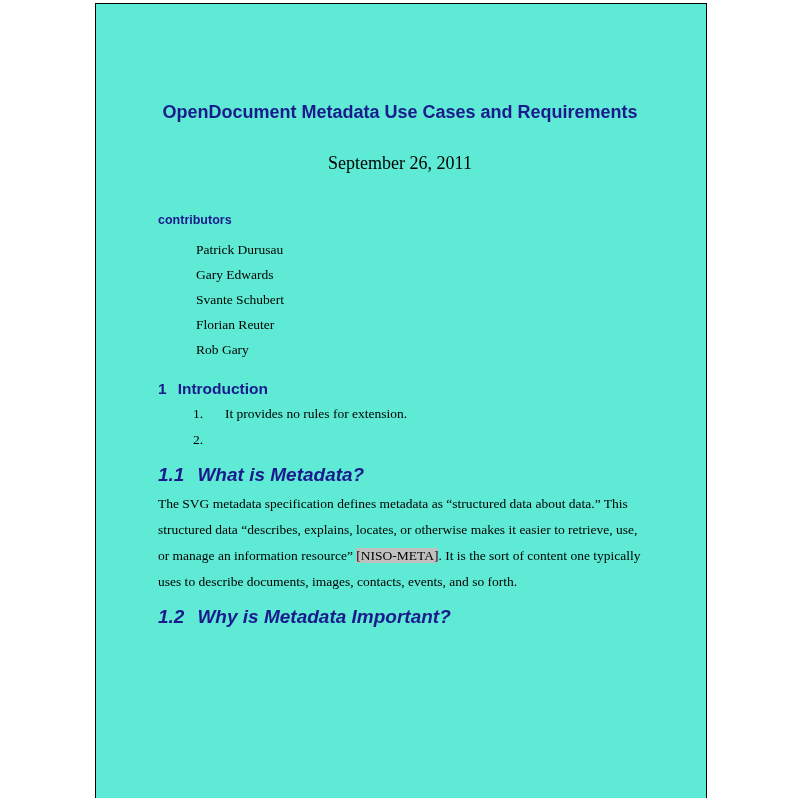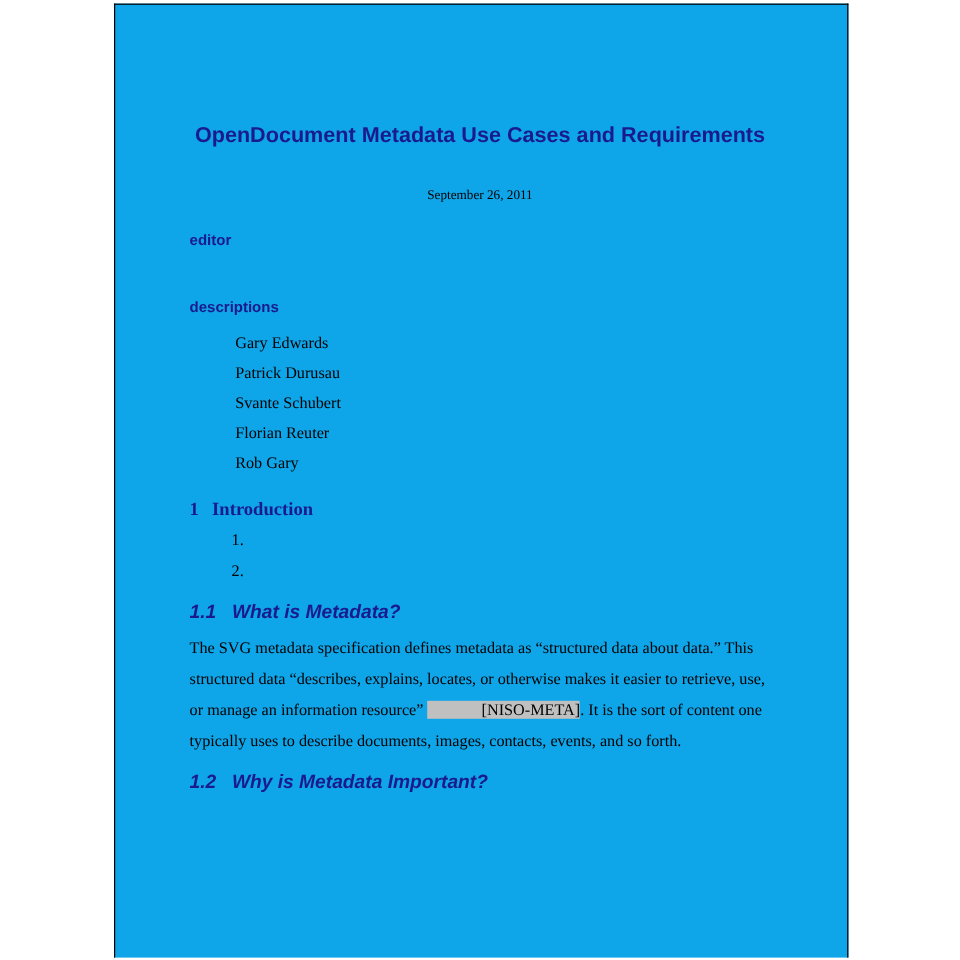--- a/index.html
+++ b/index.html
@@ -11,71 +11,71 @@
   *{margin:0;padding:0;box-sizing:border-box;}
   html,body{width:800px;height:800px;background:#ffffff;overflow:hidden;}
   body{font-family:"Liberation Serif", serif;color:var(--body-color);}
 
   .page-frame{
     position:absolute;
     left:95px; top:3px;
     width:612px; height:795px;
     border:1px solid var(--border-color);
     border-bottom:none;
-    background:#0ea5e9;
+    background:#5eead4;
   }
   .content{
     margin-left:62px;
     width:484px;
   }
   .doc-title{
     margin-top:97px;
     text-align:center;
     font-family:"Liberation Sans", sans-serif;
     font-weight:bold;
     font-size:18px;
     line-height:22px;
     color:var(--heading-color);
   }
   .doc-date{
     margin-top:32px;
     text-align:center;
-    font-size:11px;
+    font-size:18px;
     line-height:17px;
   }
   .role-label{
     font-family:"Liberation Sans", sans-serif;
     font-weight:bold;
     font-size:12.5px;
     line-height:15px;
     color:var(--heading-color);
   }
   .editor-label{margin-top:21px;}
   .contributors-label{margin-top:41px;}
   .contributor-list{margin-top:9px;}
   .contributor{
     padding-left:38px;
     font-size:13.5px;
     line-height:25px;
   }
   .h1{
     margin-top:17px;
-    font-family:Liberation Serif, serif;
+    font-family:Liberation Sans, sans-serif;
     font-weight:bold;
     font-size:15.5px;
     line-height:19px;
     color:var(--heading-color);
   }
   .h1 .sec-num{display:inline-block;margin-right:11px;}
   .h2{
     margin-top:13px;
     font-family:"Liberation Sans", sans-serif;
     font-weight:bold;
     font-style:italic;
-    font-size:16px;
+    font-size:19px;
     line-height:18px;
     color:var(--heading-color);
   }
   .h2 .sec-num{display:inline-block;margin-right:13px;}
   .para{
     margin-top:7px;
     font-size:13.5px;
     line-height:26px;
     text-align:left;
   }
@@ -86,53 +86,52 @@
     line-height:26px;
   }
   .num-item .num{
     width:32px;
     margin-left:35px;
     flex:0 0 auto;
   }
   .ref-field{
     background:var(--ref-bg);
     color:#000000;
-    padding-left:45px;
   }
 </style>
 </head>
 <body>
 
 <div class="page-frame">
   <div class="content">
 
     <div class="doc-title">OpenDocument Metadata Use Cases and Requirements</div>
 
     <div class="doc-date">September 26, 2011</div>
 
-    <div class="role-label editor-label">editor</div>
 
-    <div class="role-label contributors-label">descriptions</div>
+    <div class="role-label contributors-label">contributors</div>
 
     <div class="contributor-list">
+      <div class="contributor">Patrick Durusau</div>
       <div class="contributor">Gary Edwards</div>
-      <div class="contributor">Patrick Durusau</div>
       <div class="contributor">Svante Schubert</div>
       <div class="contributor">Florian Reuter</div>
       <div class="contributor">Rob Gary</div>
     </div>
 
     <div class="h1">
       <span class="sec-num">1</span><span>Introduction</span>
     </div>
 
 
     <div class="num-list">
       <div class="num-item">
         <span class="num">1.</span>
+        <span>It provides no rules for extension.</span>
       </div>
       <div class="num-item">
         <span class="num">2.</span>
       </div>
     </div>
 
 
     <div class="h2">
       <span class="sec-num">1.1</span><span>What is Metadata?</span>
     </div>

